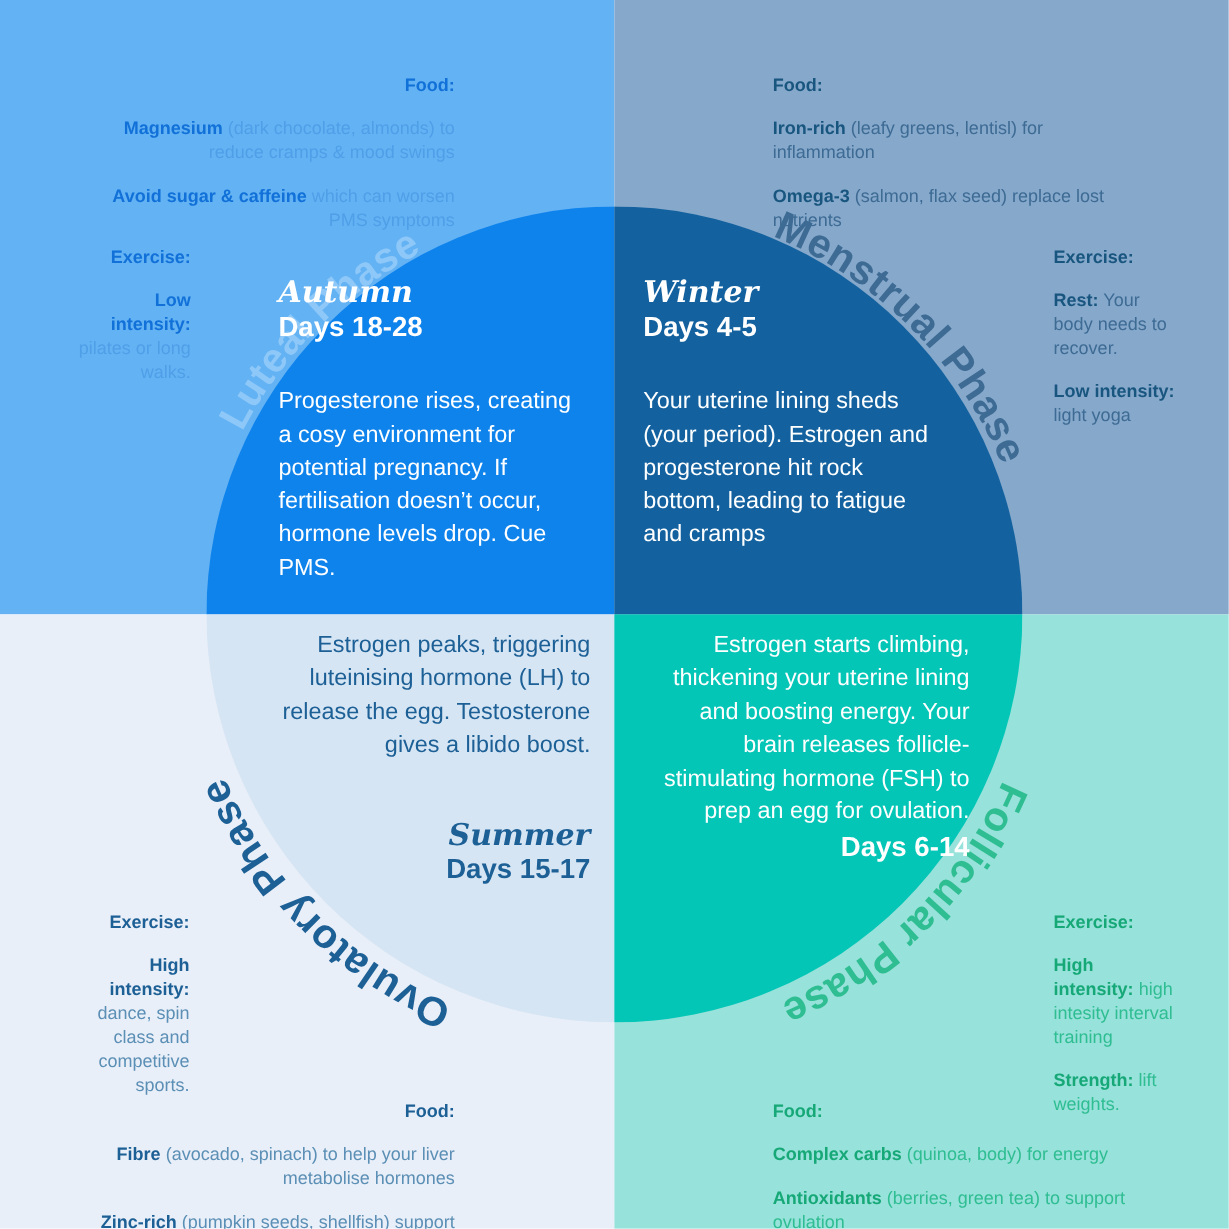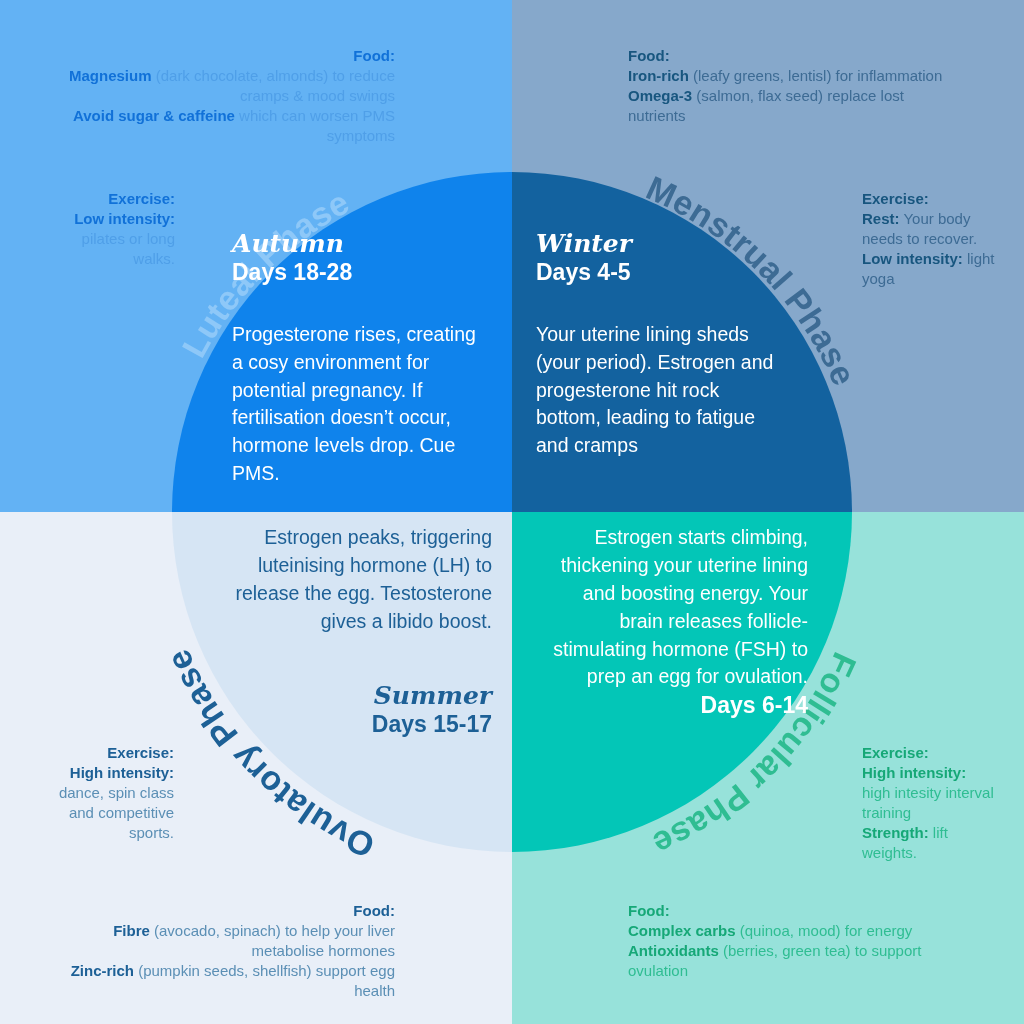--- a/index.html
+++ b/index.html
@@ -59,21 +59,21 @@
   
   .phase-label { position:absolute; width:1024px; height:1024px; left:0; top:0; pointer-events:none; }
   .phase-label text {
     font-family:"Liberation Sans", sans-serif;
     font-weight:bold; font-size:34px;
     letter-spacing:0.5px;
   }
 
   
   .note { position:absolute; }
-  .note p { margin:0; }
+  .note p { margin:16px; }
   .note .hd { font-weight:bold; }
   .note b { font-weight:bold; }
 
   
   #note-luteal-food { left:60px; top:46px; width:335px; text-align:right;
       font-size:15px; line-height:1.34; color:#4f9fe8; }
   #note-luteal-food .hd, #note-luteal-food b { color:#1171d8; }
 
   
   #note-menstrual-food { left:628px; top:46px; width:330px; text-align:left;
@@ -206,17 +206,17 @@
   </div>
 
   <div class="note" id="note-ovulatory-food">
     <p class="hd">Food:</p>
     <p><b>Fibre</b><span> (avocado, spinach) to help your liver metabolise hormones</span></p>
     <p><b>Zinc-rich</b><span> (pumpkin seeds, shellfish) support egg health</span></p>
   </div>
 
   <div class="note" id="note-follicular-food">
     <p class="hd">Food:</p>
-    <p><b>Complex carbs</b><span> (quinoa, mood) for energy</span></p>
+    <p><b>Complex carbs</b><span> (quinoa, body) for energy</span></p>
     <p><b>Antioxidants</b><span> (berries, green tea) to support ovulation</span></p>
   </div>
 
 </div>
 
 </body></html>

